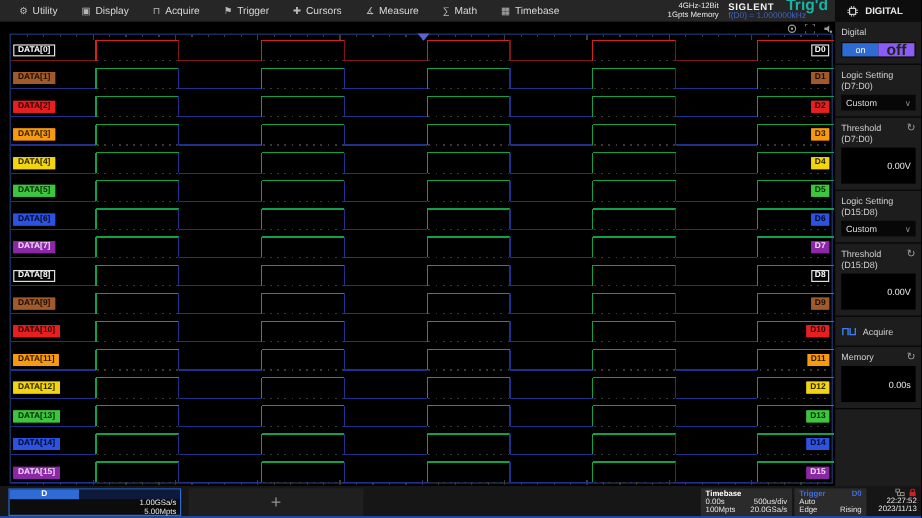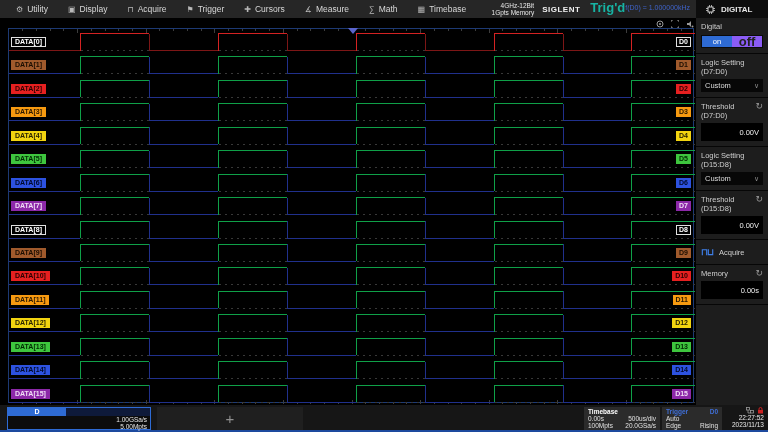--- a/index.html
+++ b/index.html
@@ -7,21 +7,21 @@
   .screen{position:relative;width:768px;height:432px;background:#000;overflow:hidden;
     font-family:"Liberation Sans",sans-serif;color:#ddd;-webkit-font-smoothing:antialiased;}
 
   
   .menubar{position:absolute;left:0;top:0;width:696px;height:18px;background:#262626;
     display:flex;align-items:center;padding-left:6px;gap:2px;}
   .mi{display:flex;align-items:center;gap:4px;padding:0 10px;height:18px;font-size:8.5px;color:#d8d8d8;cursor:default;}
   .mi .ic{font-size:8px;color:#b8b8b8;}
   .mspec{margin-left:auto;display:flex;align-items:center;gap:8px;padding-right:6px;}
   .spec{font-size:6.5px;line-height:7.5px;text-align:right;color:#e8e8e8;}
-  .brandcol{display:flex;flex-direction:row;align-items:flex-start;line-height:8px;}
+  .brandcol{display:flex;flex-direction:column;align-items:flex-start;line-height:8px;}
   .brandrow{display:flex;gap:10px;align-items:baseline;}
   .brand{font-size:8px;font-weight:bold;color:#f0f0f0;letter-spacing:.5px;}
   .trigd{font-size:13px;color:#17b3a3;font-weight:bold;}
   .freq{font-size:7px;color:#3f63c8;}
 
   
   .sb-head{position:absolute;left:696px;top:0;width:72px;height:18px;background:#0d0d0d;
     display:flex;align-items:center;gap:6px;padding-left:10px;font-size:8px;font-weight:bold;color:#e8e8e8;}
 
   
@@ -41,21 +41,21 @@
   .sidebar{position:absolute;left:696px;top:18px;width:72px;height:387px;background:#1d1d1d;
     font-size:7.5px;color:#cfcfcf;}
   .sb-sec{padding:4px 5px 5px 5px;border-bottom:1px solid #060606;}
   .sb-lbl{line-height:9px;}
   .toggle{display:flex;height:13px;margin-top:4px;border:1px solid #0a0a0a;}
   .toggle .on{flex:1;background:#2e6bd4;color:#fff;display:flex;align-items:center;justify-content:center;font-size:7.5px;}
   .toggle .off{flex:1;background:#8b5cf6;color:#222;display:flex;align-items:center;justify-content:center;font-size:13px;font-weight:bold;}
   .dd{margin-top:3px;height:13px;background:#070707;display:flex;align-items:center;justify-content:space-between;
     padding:0 4px;color:#ddd;}
   .dd .chev{color:#8a8a8a;font-size:7px;}
-  .field{margin-top:3px;height:18px;background:#000;display:flex;align-items:center;justify-content:flex-end;
+  .field{margin-top:3px;height:30px;background:#000;display:flex;align-items:center;justify-content:flex-end;
     padding:0 4px;color:#eee;}
   .rowlbl{display:flex;justify-content:space-between;align-items:flex-start;}
   .refresh{color:#9a9a9a;font-size:9px;line-height:9px;}
   .chanrow{display:flex;align-items:center;gap:6px;padding:7px 5px;border-bottom:1px solid #060606;}
   .wavic{color:#3f7fe8;font-size:9px;letter-spacing:-1px;font-weight:bold;}
   .busrow{display:flex;align-items:center;justify-content:space-between;padding:6px 5px;border-bottom:1px solid #060606;}
   .busic{color:#8a8a8a;font-size:8px;}
 
   
   .bottombar{position:absolute;left:0;top:405px;width:768px;height:27px;background:#161616;

